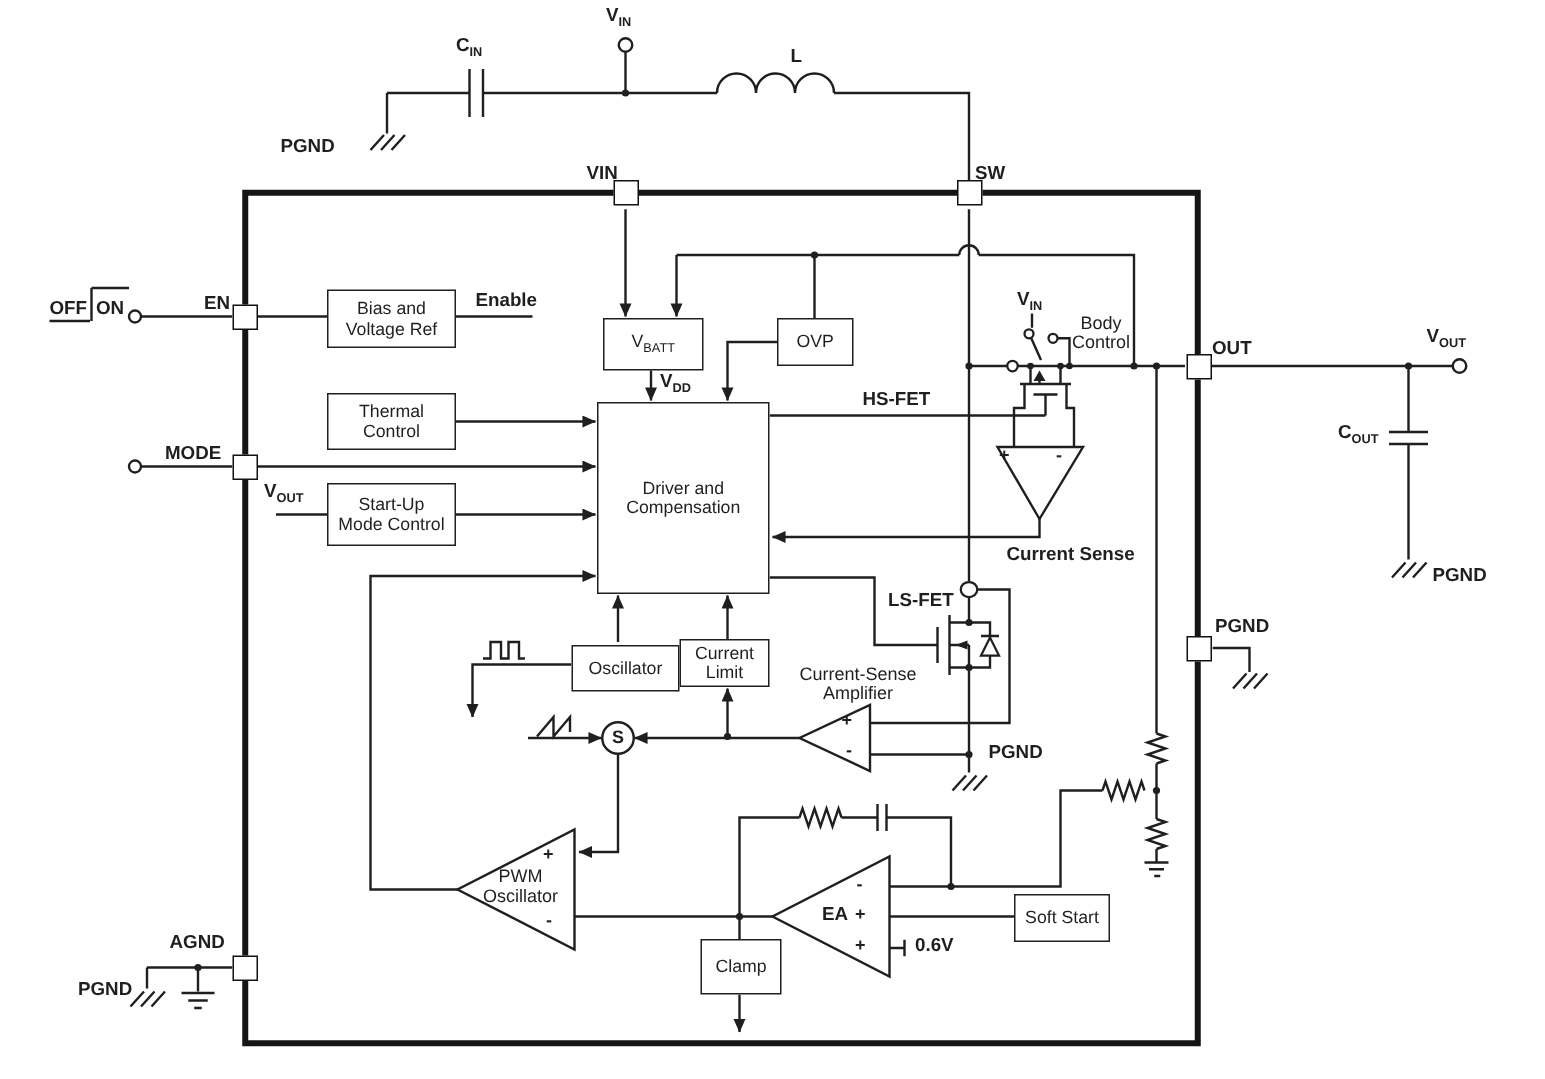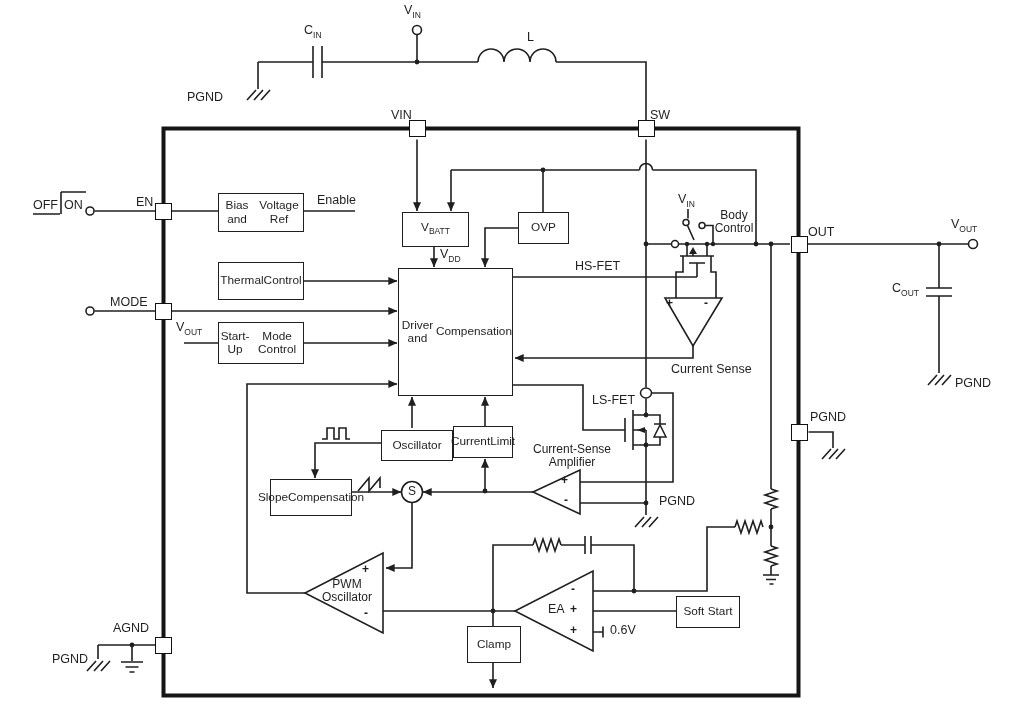--- a/index.html
+++ b/index.html
@@ -1,24 +1,24 @@
 <!DOCTYPE html>
 <html><head>
 <meta charset="utf-8">
 <style>
   html,body{margin:0;padding:0;background:#fff;}
   .canvas{position:relative;width:1030px;height:719px;background:#ffffff;
           font-family:"Liberation Sans",sans-serif;color:#1f1f1f;overflow:hidden;}
   svg.layer{position:absolute;left:0;top:0;z-index:1;}
   .box{position:absolute;border:1.6px solid #1f1f1f;background:#fff;box-sizing:border-box;
-       display:flex;flex-direction:row;align-items:center;justify-content:center;
+       display:flex;flex-direction:column;align-items:center;justify-content:center;
        font-size:11.8px;line-height:13.5px;text-align:center;z-index:2;}
   .pin{position:absolute;width:17px;height:17px;border:1.8px solid #111;background:#fff;
        box-sizing:border-box;z-index:3;}
-  .lbl{position:absolute;font-size:12.5px;line-height:13px;white-space:nowrap;z-index:4;}
+  .lbl{position:absolute;font-size:12.5px;line-height:13px;white-space:nowrap;z-index:4;font-weight:bold;}
   .lbl2{position:absolute;font-size:12px;line-height:13px;text-align:center;z-index:4;}
   .sign{position:absolute;font-size:12px;font-weight:bold;line-height:11px;z-index:4;}
   sub{font-size:8.5px;}
 </style>
 </head>
 <body>
 
 <div class="canvas">
 
 <svg class="layer" width="1030" height="719" viewBox="0 0 1030 719">
@@ -189,24 +189,20 @@
   <span>Driver and</span>
   <span>Compensation</span>
 </div>
 <div class="box" style="left:381px;top:430px;width:72px;height:31px">
   <span>Oscillator</span>
 </div>
 <div class="box" style="left:453px;top:426px;width:60px;height:32px">
   <span>Current</span>
   <span>Limit</span>
 </div>
-<div class="box" style="left:270px;top:479px;width:82px;height:37px">
-  <span>Slope</span>
-  <span>Compensation</span>
-</div>
 <div class="box" style="left:467px;top:626px;width:54px;height:37px">
   <span>Clamp</span>
 </div>
 <div class="box" style="left:676px;top:596px;width:64px;height:32px">
   <span>Soft Start</span>
 </div>
 
 <div class="pin" style="left:409px;top:120px"></div>
 <div class="pin" style="left:638px;top:120px"></div>
 <div class="pin" style="left:155px;top:203px"></div>

